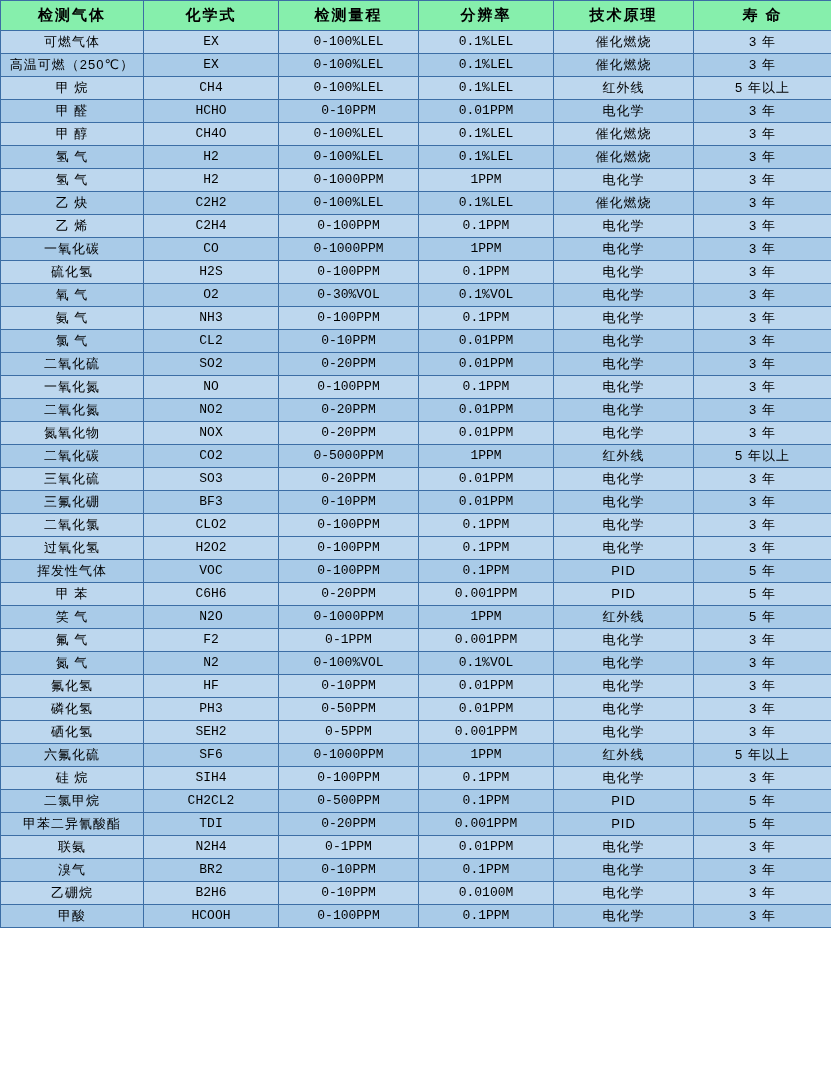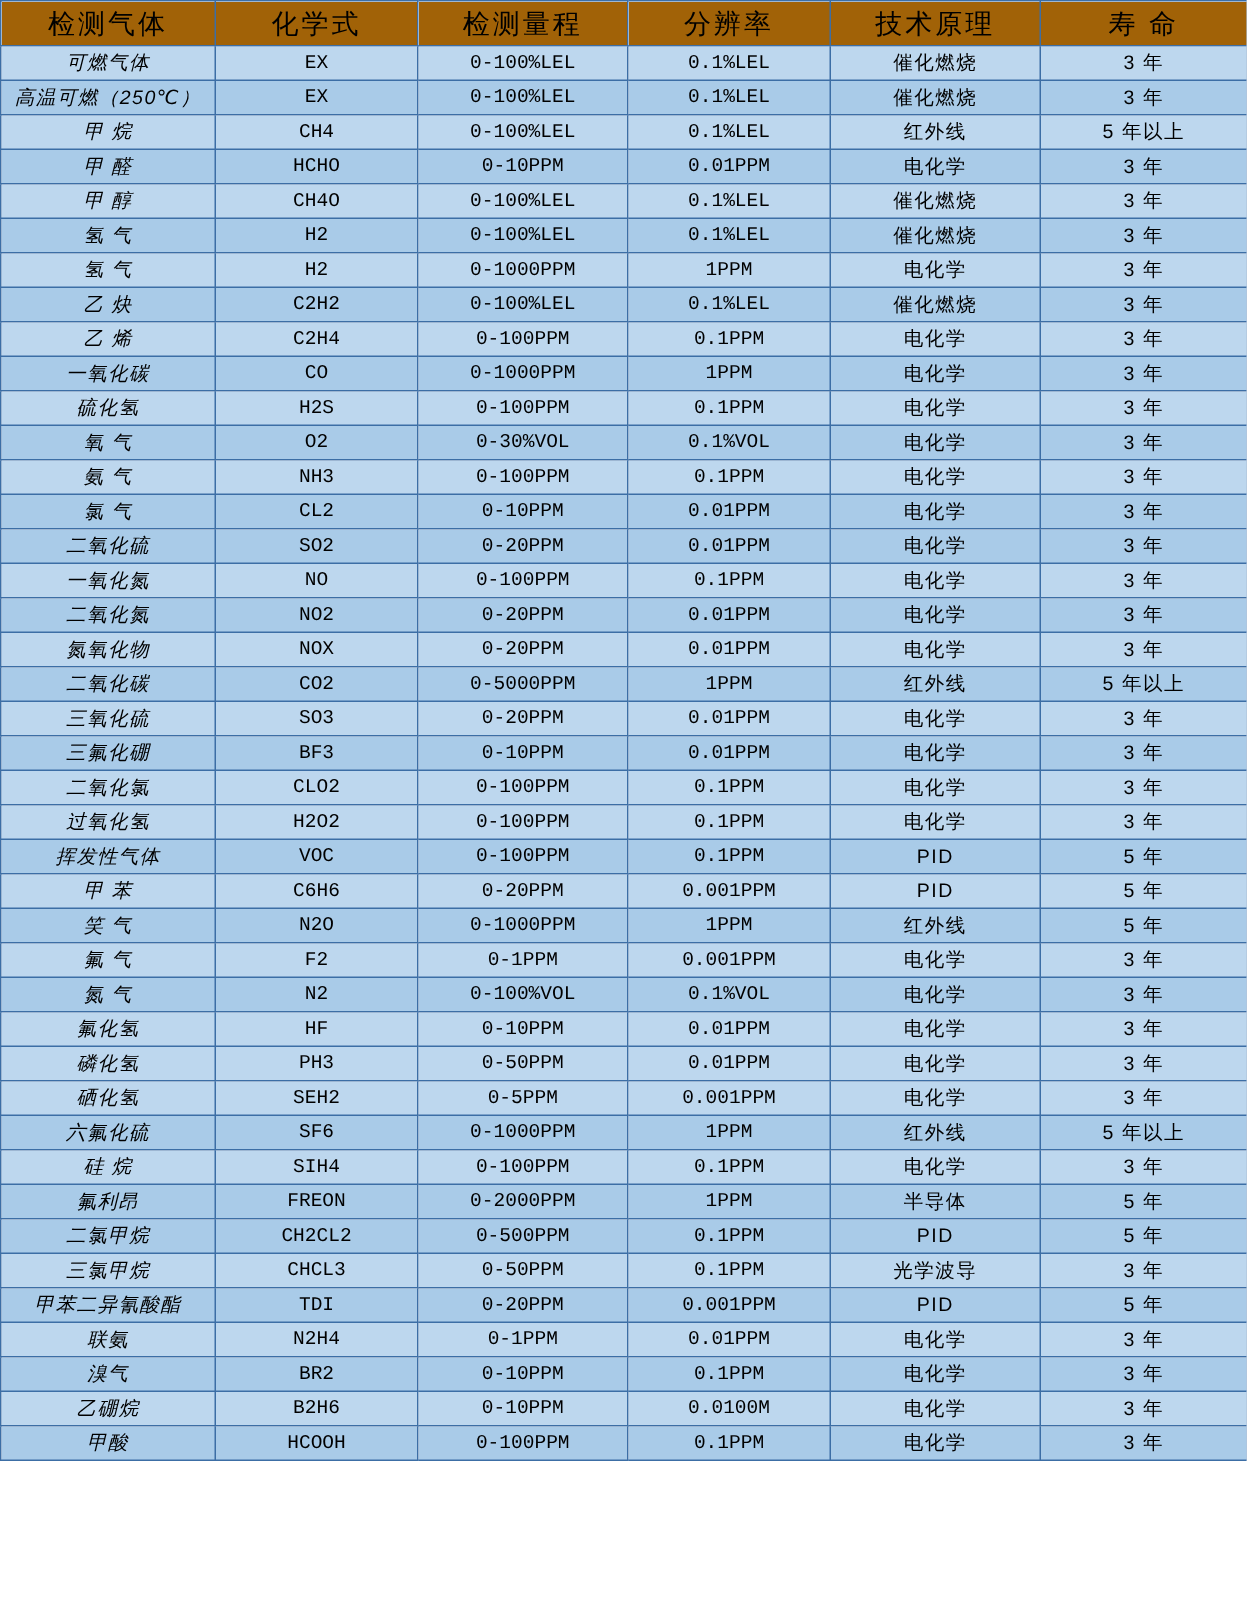--- a/index.html
+++ b/index.html
@@ -30,38 +30,37 @@
   table.gas-table td {
     border: 1px solid #3c6ea5;
     text-align: center;
     vertical-align: middle;
     color: #000000;
     white-space: nowrap;
     overflow: hidden;
   }
   table.gas-table thead th {
     height: 27px;
-    background: #a16207;
-    font-size: 18px;
-    font-weight: normal;
+    background: #86efac;
+    font-size: 15px;
+    font-weight: bold;
     letter-spacing: 2px;
   }
   table.gas-table tbody td {
     height: 20px;
     line-height: 20px;
     font-size: 13px;
     font-weight: normal;
     background: #bdd7ee;
   }
   table.gas-table tbody tr.alt td {
     background: #a9cbe8;
   }
   td.col-name {
     letter-spacing: 1px;
-    font-style: italic;
   }
   td.col-formula,
   td.col-range,
   td.col-res {
     font-family: "Liberation Mono", "DejaVu Sans Mono", monospace;
     font-size: 12px;
     letter-spacing: 0px;
   }
   td.col-principle,
   td.col-life {
@@ -349,42 +348,26 @@
       </tr>
       <tr>
         <td class="col-name">硅 烷</td>
         <td class="col-formula">SIH4</td>
         <td class="col-range">0-100PPM</td>
         <td class="col-res">0.1PPM</td>
         <td class="col-principle">电化学</td>
         <td class="col-life">3 年</td>
       </tr>
       <tr class="alt">
-        <td class="col-name">氟利昂</td>
-        <td class="col-formula">FREON</td>
-        <td class="col-range">0-2000PPM</td>
-        <td class="col-res">1PPM</td>
-        <td class="col-principle">半导体</td>
-        <td class="col-life">5 年</td>
-      </tr>
-      <tr class="alt">
         <td class="col-name">二氯甲烷</td>
         <td class="col-formula">CH2CL2</td>
         <td class="col-range">0-500PPM</td>
         <td class="col-res">0.1PPM</td>
         <td class="col-principle">PID</td>
         <td class="col-life">5 年</td>
-      </tr>
-      <tr>
-        <td class="col-name">三氯甲烷</td>
-        <td class="col-formula">CHCL3</td>
-        <td class="col-range">0-50PPM</td>
-        <td class="col-res">0.1PPM</td>
-        <td class="col-principle">光学波导</td>
-        <td class="col-life">3 年</td>
       </tr>
       <tr class="alt">
         <td class="col-name">甲苯二异氰酸酯</td>
         <td class="col-formula">TDI</td>
         <td class="col-range">0-20PPM</td>
         <td class="col-res">0.001PPM</td>
         <td class="col-principle">PID</td>
         <td class="col-life">5 年</td>
       </tr>
       <tr>

